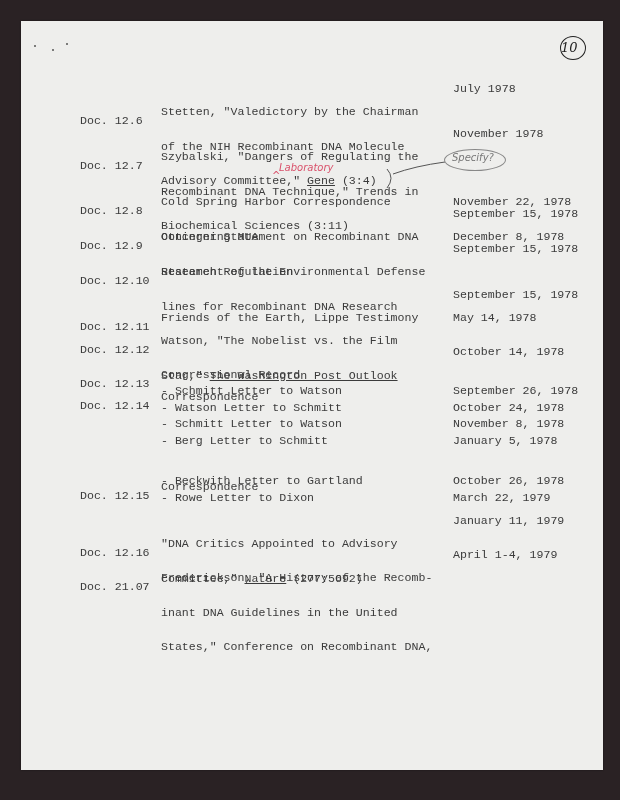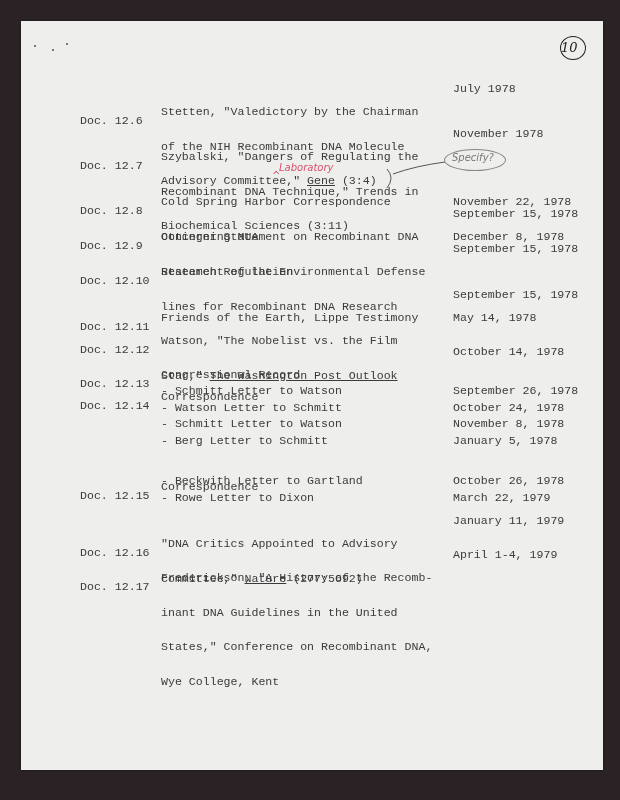--- a/index.html
+++ b/index.html
@@ -170,26 +170,25 @@
   <div class="entry" style="top:515px">
     <span class="doc-id">Doc. 12.16</span>
     <div class="desc">
       <div>"DNA Critics Appointed to Advisory</div>
       <div><span>Committee," </span><u>Nature</u><span> (277:5692)</span></div>
     </div>
     <span class="date">January 11, 1979</span>
   </div>
 
   <div class="entry" style="top:549px">
-    <span class="doc-id">Doc. 12.17</span>
+    <span class="doc-id">Doc. 21.07</span>
     <div class="desc">
       <div>Frederickson, "A History of the Recomb-</div>
       <div>inant DNA Guidelines in the United</div>
       <div>States," Conference on Recombinant DNA,</div>
-      <div>Wye College, Kent</div>
     </div>
     <span class="date">April 1-4, 1979</span>
   </div>
 </div>
 
 <span class="hand-red" style="left:279px;top:162px">Laboratory</span>
 <span class="hand-red" style="left:272px;top:170px">^</span>
 <svg style="position:absolute;left:385px;top:158px" width="62" height="32">
   <path d="M2 11 Q10 20 2 30" stroke="#555" stroke-width="1" fill="none"></path>
   <path d="M8 16 Q30 8 60 4" stroke="#555" stroke-width="1" fill="none"></path>

